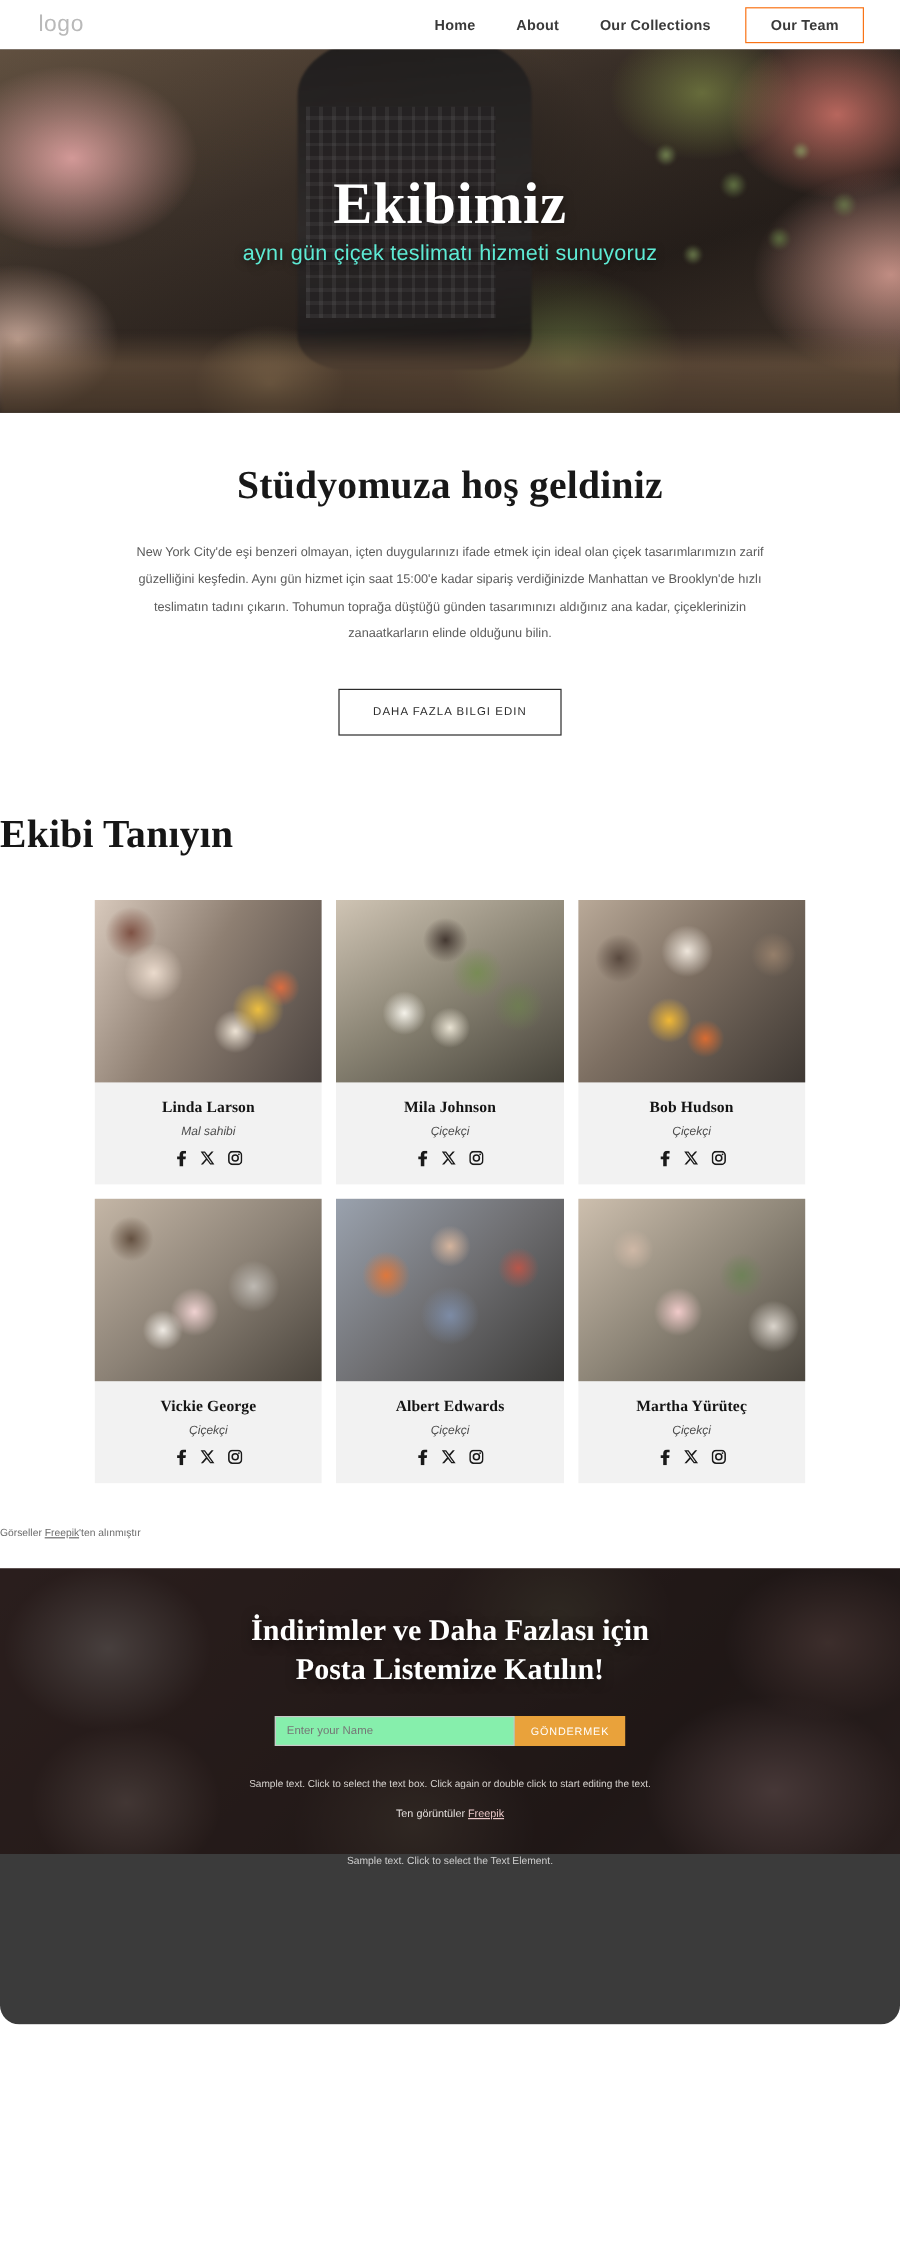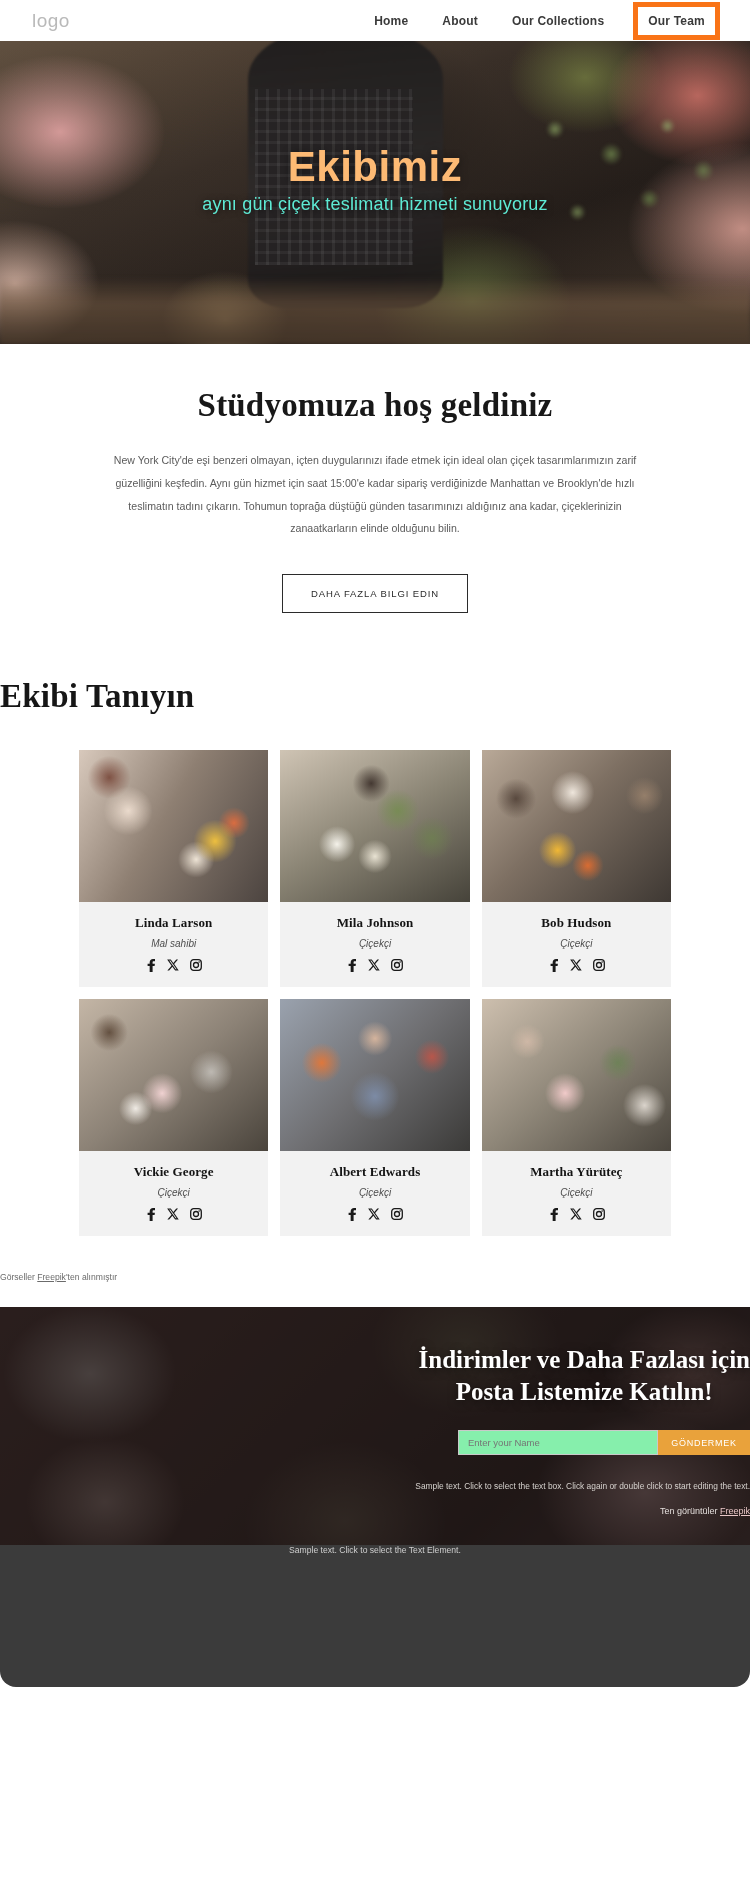--- a/index.html
+++ b/index.html
@@ -38,22 +38,22 @@
   .nav-item {
     font-size: 12px;
     color: #3a3a3a;
     padding: 0 17px;
     letter-spacing: 0.2px;
     white-space: nowrap;
     cursor: pointer;
     font-weight: bold;
   }
   .nav-item.boxed {
-    border: 5px solid #f97316;
-    padding: 7px 10px;
+    border: 1px solid #f97316;
+    padding: 7px 20px;
     margin-left: 12px;
     margin-right: 6px;
   }
 
   
   .hero {
     height: 303px;
     position: relative;
     overflow: hidden;
     background: #3a2f28;
@@ -115,25 +115,25 @@
     position: relative;
     z-index: 5;
     height: 100%;
     display: flex;
     flex-direction: column;
     align-items: center;
     justify-content: flex-start;
     padding-top: 104px;
   }
   .hero-title {
-    font-family: Liberation Sans, sans-serif;
-    font-size: 42px;
+    font-family: Liberation Serif, serif;
+    font-size: 49px;
     line-height: 1.04;
     font-weight: 700;
-    color: #fdba74;
+    color: #ffffff;
     letter-spacing: 0.5px;
     text-shadow: 0 1px 10px rgba(0,0,0,.45);
   }
   .hero-sub {
     margin-top: 5px;
     font-family: Liberation Sans, sans-serif;
     font-size: 18px;
     color: #5eead4;
     letter-spacing: 0.2px;
     text-shadow: 0 1px 7px rgba(0,0,0,.6);
@@ -274,21 +274,21 @@
       radial-gradient(ellipse 150px 110px at 86% 78%, rgba(240,196,196,.55), rgba(240,196,196,0) 72%),
       radial-gradient(ellipse 120px 90px at 92% 26%, rgba(208,160,150,.5), rgba(208,160,150,0) 72%),
       radial-gradient(ellipse 130px 100px at 62% 16%, rgba(128,132,96,.45), rgba(128,132,96,0) 72%),
       radial-gradient(ellipse 140px 110px at 46% 90%, rgba(150,140,112,.4), rgba(150,140,112,0) 72%),
       linear-gradient(135deg,#4a3330 0%,#3a2824 40%,#2b1e1c 70%,#463330 100%);
   }
   .cta-veil { position: absolute; inset: 0; background: rgba(26,20,19,0.66); }
   .cta-inner {
     position: relative; z-index: 4;
     height: 100%;
-    display: flex; flex-direction: column; align-items: flex-end;
+    display: flex; flex-direction: column; align-items: center;
     padding-top: 37px;
   }
   .cta-title {
     font-family: "Liberation Serif", serif;
     font-size: 25px;
     font-weight: 700;
     color: #ffffff;
     line-height: 1.28;
     text-align: center;
     text-shadow: 0 2px 10px rgba(0,0,0,.5);

